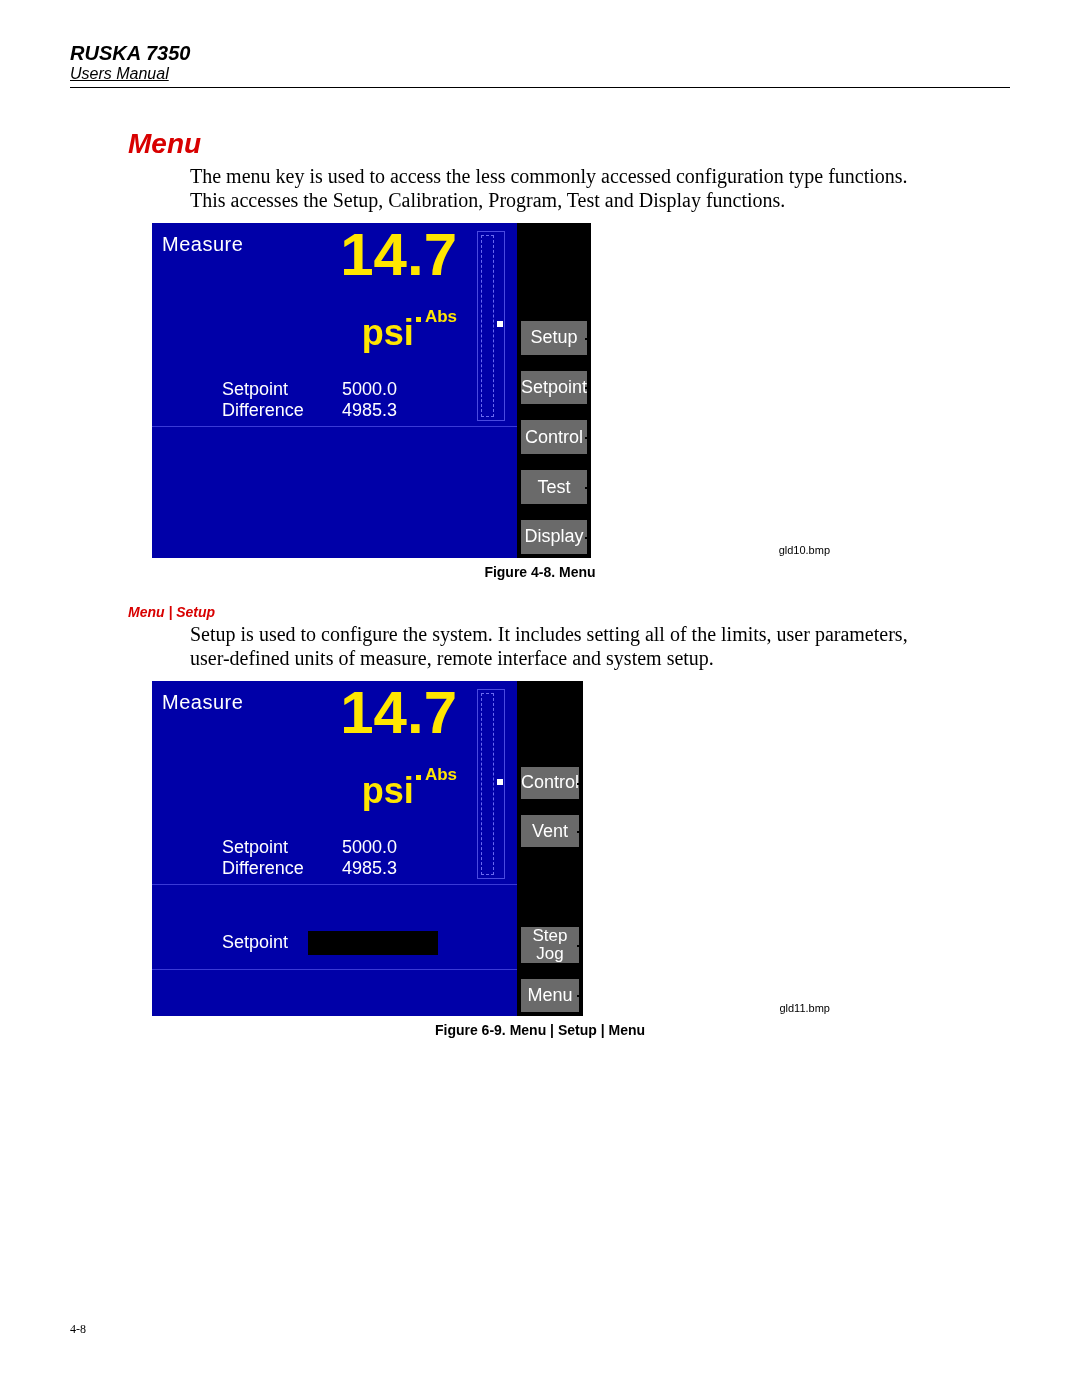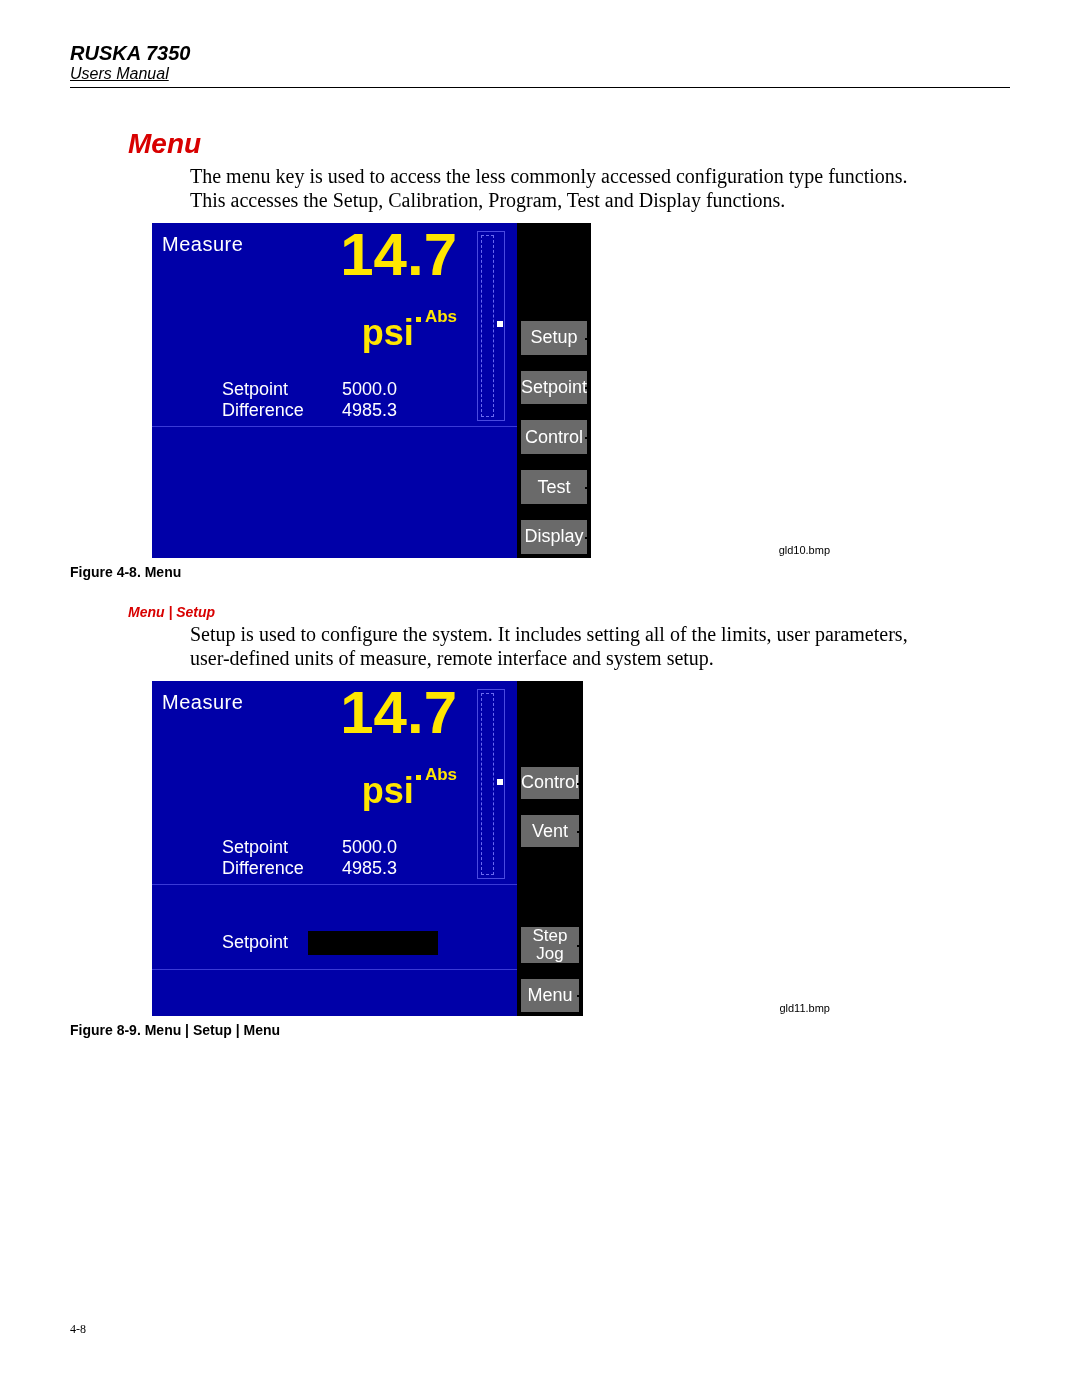--- a/index.html
+++ b/index.html
@@ -181,21 +181,21 @@
     justify-content:center;
     border-right: 2px solid #000;
     position:relative;
     margin-right:2px;
   }
   .softkey.tall { height: 52px; flex-direction:column; line-height:1.05; font-size:17px;}
   .softkey .dash {
     position:absolute; right:-2px; top:50%; width:4px; height:2px; background:#000;
   }
   .fig-caption {
-    text-align:left;
+    text-align:center;
     font-family: Arial, Helvetica, sans-serif;
     font-weight:bold;
     font-size: 14px;
     margin: 8px 0 0 0;
   }
   .bmp-tag {
     font-family: Arial, Helvetica, sans-serif;
     font-size: 11px;
     color:#000;
     text-align:right;
@@ -319,17 +319,17 @@
           <span>Jog</span>
           <span class="dash"></span>
         </div>
         <div class="softkey">
             <span>Menu</span>
             <span class="dash"></span>
           </div>
       </div>
     </div>
     <div class="bmp-tag">gld11.bmp</div>
-    <p class="fig-caption">Figure 8-9. Menu | Setup | Menu</p>
+    <p class="fig-caption">Figure 6-9. Menu | Setup | Menu</p>
   </div>
 
   <div class="page-num">4-8</div>
 </div>
 
 </body></html>

